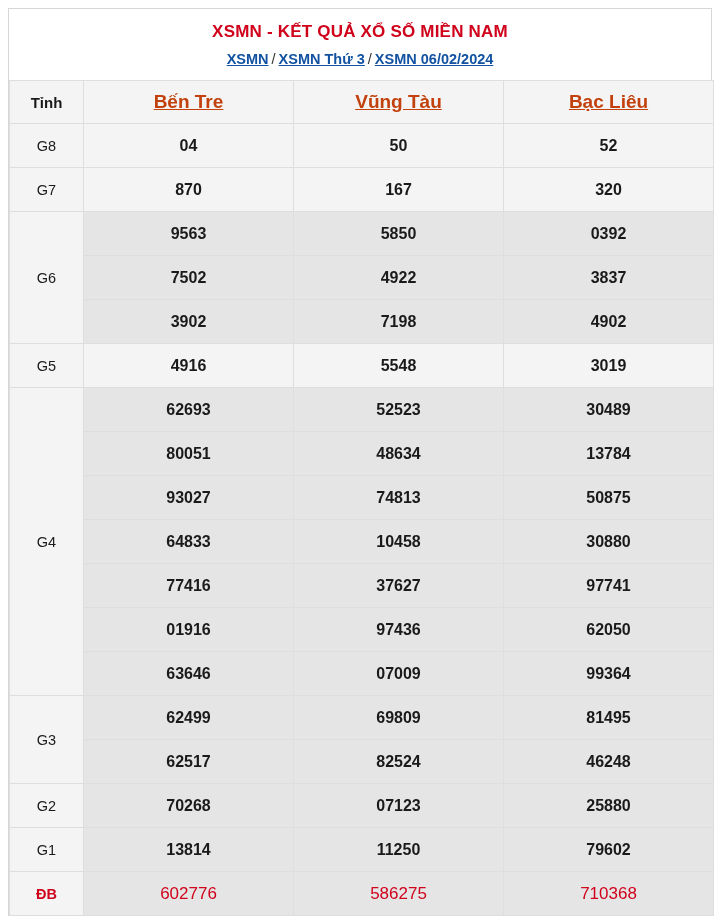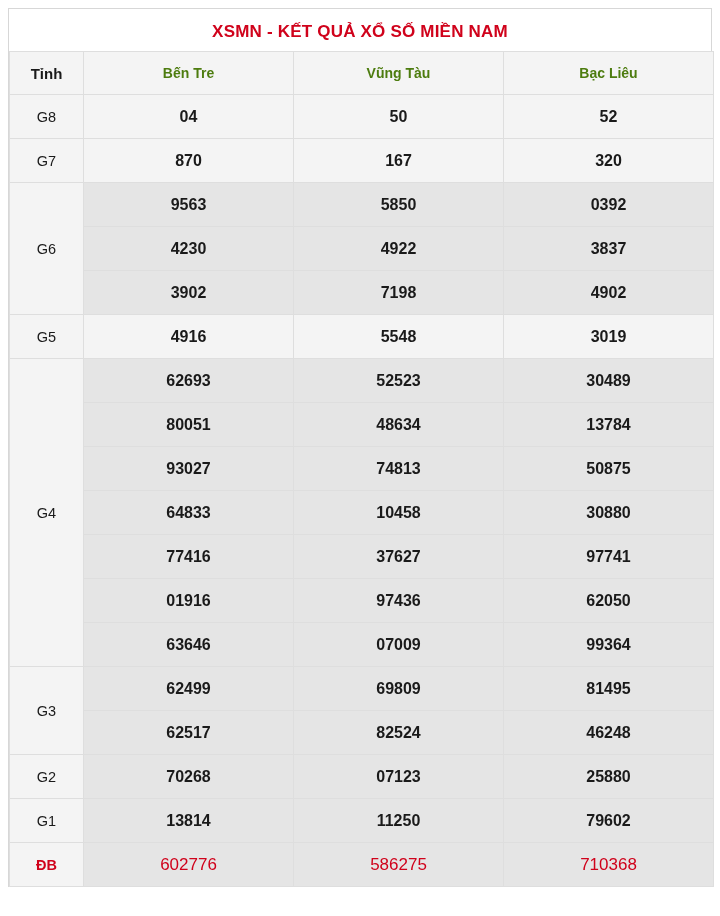--- a/index.html
+++ b/index.html
@@ -52,21 +52,21 @@
     color: #1a1a1a;
   }
   th { border-top: 1px solid #dedede; }
   .hrow th {
     background: #f4f4f4;
     height: 43px;
     font-weight: bold;
     font-size: 15px;
     margin-top: 28px;
   }
-  .hrow th.prov-head { color: #4d7c0f; font-size: 14px; }
+  .hrow th.prov-head { color: #c2410c; text-decoration: underline; font-size: 19px; }
   .hrow th.tinh { color: #1a1a1a; }
   col.c0 { width: 74px; }
   col.c1, col.c2, col.c3 { width: 210px; }
   td.label {
     background: #f4f4f4;
     font-size: 14.5px;
     color: #1a1a1a;
   }
   td.num {
     background: #e5e5e5;
@@ -84,20 +84,23 @@
   tr.h44 td { height: 44px; text-align: center; }
 </style>
 </head>
 <body>
 
 <div class="page">
   <div class="card">
 
     <div class="title">XSMN - KẾT QUẢ XỔ SỐ MIỀN NAM</div>
 
+    <div class="breadcrumb">
+      <a href="#">XSMN</a><span class="sep">/</span><a href="#">XSMN Thứ 3</a><span class="sep">/</span><a href="#">XSMN 06/02/2024</a>
+    </div>
 
     <table>
       <colgroup>
         <col class="c0">
           <col class="c1">
           <col class="c2">
           <col class="c3">
       </colgroup>
       <thead>
         <tr class="hrow">
@@ -123,21 +126,21 @@
           <td class="num">320</td>
         </tr>
 
         <tr>
           <td class="label" rowspan="3">G6</td>
           <td class="num">9563</td>
           <td class="num">5850</td>
           <td class="num">0392</td>
         </tr>
         <tr>
-          <td class="num">4230</td>
+          <td class="num">7502</td>
           <td class="num">4922</td>
           <td class="num">3837</td>
         </tr>
         <tr>
           <td class="num">3902</td>
           <td class="num">7198</td>
           <td class="num">4902</td>
         </tr>
 
         <tr class="shaded h44">

